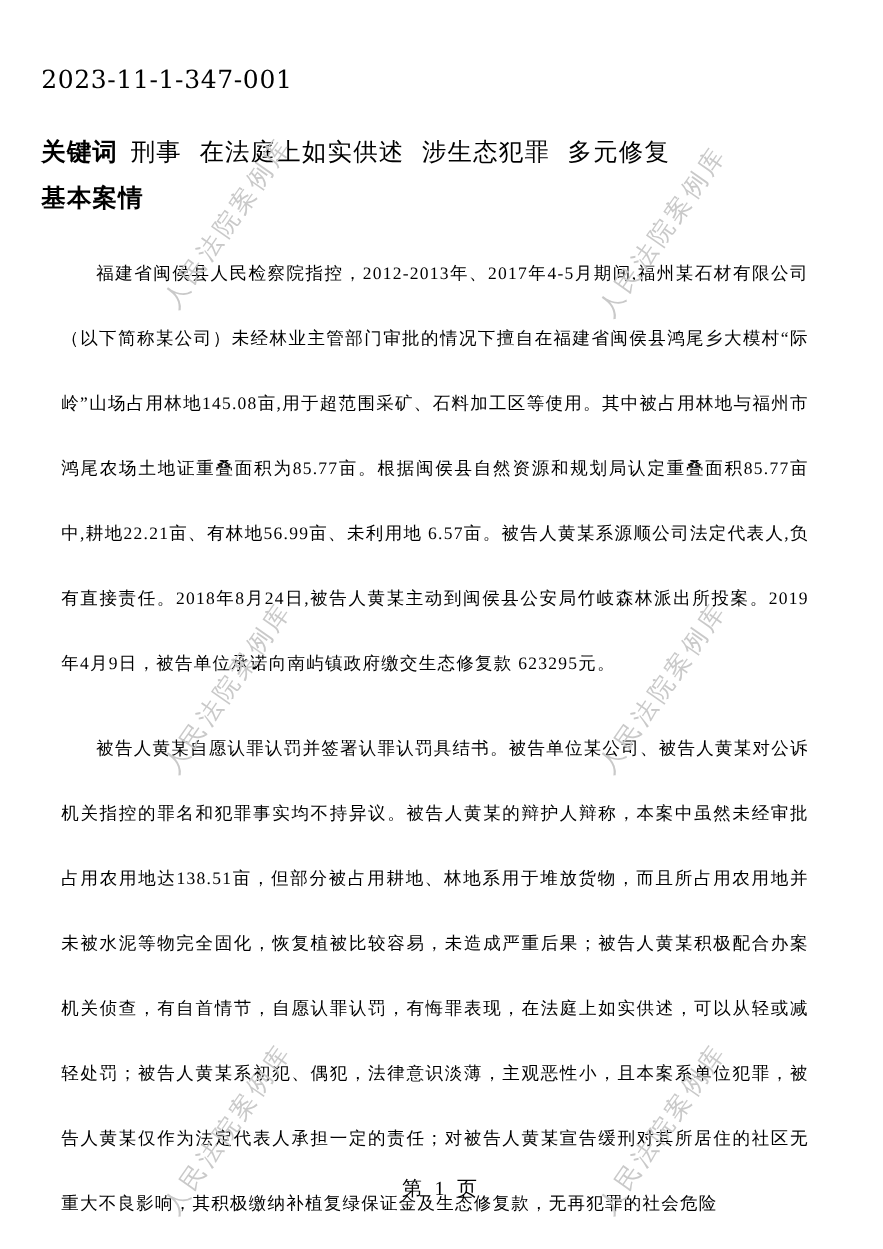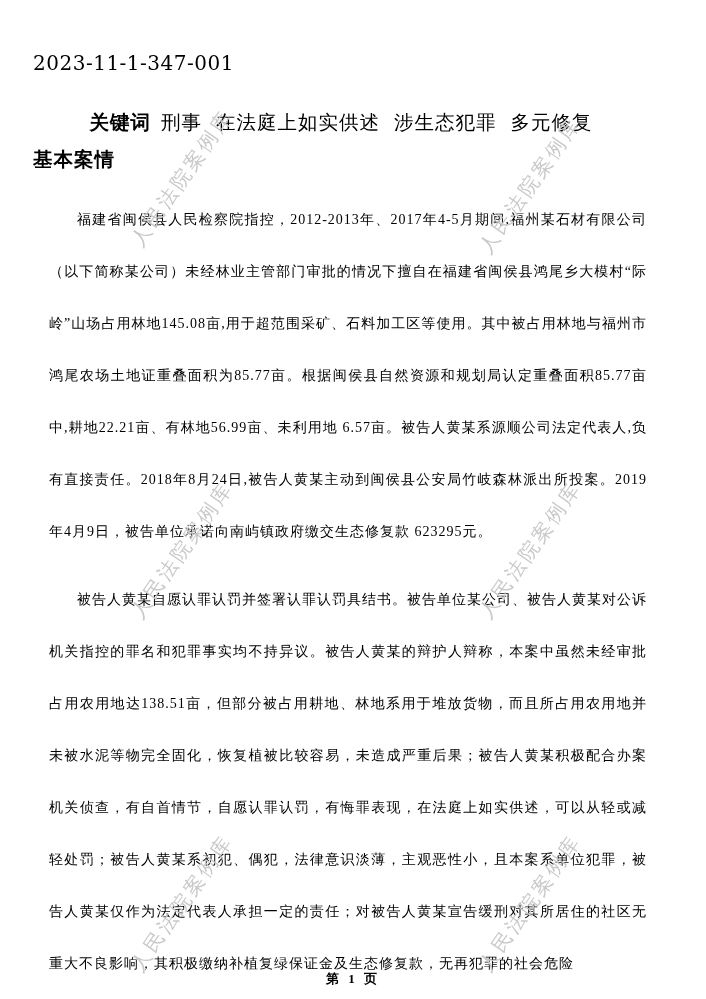--- a/index.html
+++ b/index.html
@@ -40,47 +40,45 @@
     letter-spacing:1px;
   }
   .keywords-line {
     margin-top:30px;
     font-size:19.5px;
     line-height:37px;
     display:flex;
     align-items:baseline;
     flex-wrap:nowrap;
     white-space:nowrap;
-    justify-content:center;
   }
   .kw-label { font-weight:bold; letter-spacing:1px; margin-right:10px; }
   .kw-item { margin-right:14px; letter-spacing:1px; }
   .section-heading {
     font-size:19.5px;
     font-weight:bold;
     line-height:37px;
     letter-spacing:1px;
   }
   .body-para {
     margin:16px;
     font-size:14px;
     line-height:52px;
     letter-spacing:1px;
     text-align:justify;
     text-indent:2em;
   }
   .footer {
     position:absolute;
     z-index:1;
-    bottom:11px;
+    bottom:37px;
     left:0; right:0;
     text-align:center;
-    font-size:13px;
+    font-size:16px;
     letter-spacing:3px;
-    font-weight:bold;
   }
   .watermark-layer {
     position:absolute;
     inset:0;
     z-index:2;
     pointer-events:none;
   }
   .wm {
     position:absolute;
     font-size:20px;

